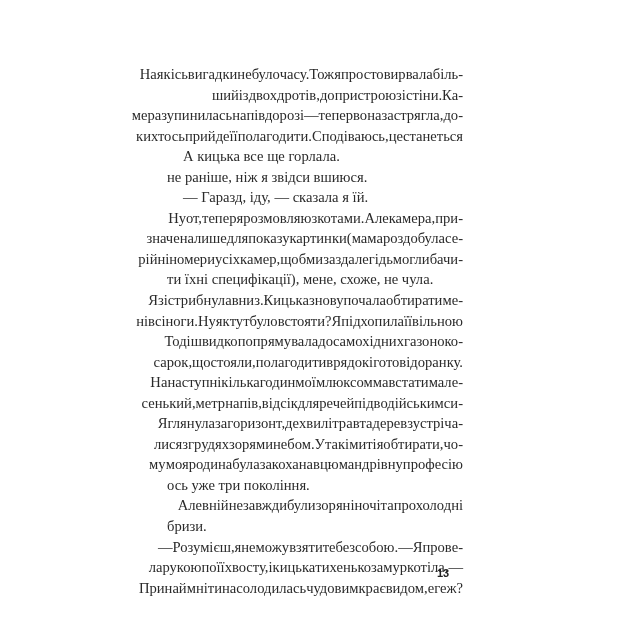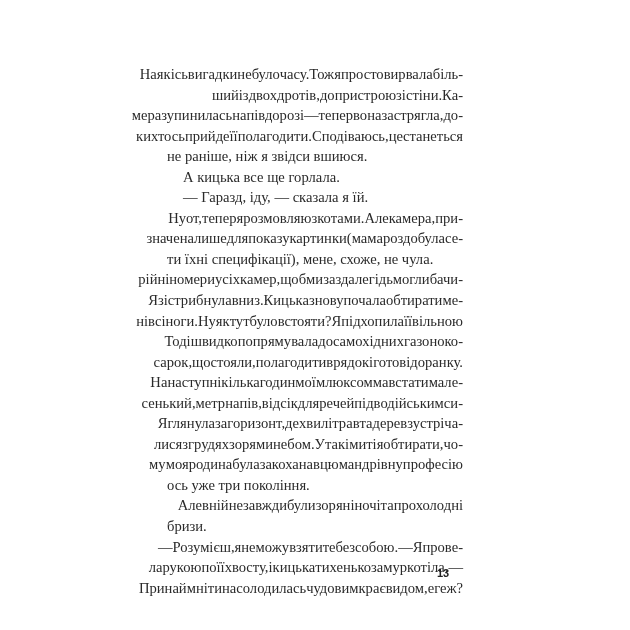--- a/index.html
+++ b/index.html
@@ -61,25 +61,25 @@
     <div class="line">
       <span class="w">ки</span>
       <span class="w">хтось</span>
       <span class="w">прийде</span>
       <span class="w">її</span>
       <span class="w">полагодити.</span>
       <span class="w">Сподіваюсь,</span>
       <span class="w">це</span>
       <span class="w">станеться</span>
     </div>
-    <div class="line last">
-      <span>не раніше, ніж я звідси вшиюся.</span>
-    </div>
     <div class="line indent last">
       <span>А кицька все ще горлала.</span>
+    </div>
+    <div class="line last">
+      <span>не раніше, ніж я звідси вшиюся.</span>
     </div>
     <div class="line indent last">
       <span>— Гаразд, іду, — сказала я їй.</span>
     </div>
     <div class="line indent">
       <span class="w">Ну</span>
       <span class="w">от,</span>
       <span class="w">тепер</span>
       <span class="w">я</span>
       <span class="w">розмовляю</span>
@@ -91,34 +91,34 @@
     </div>
     <div class="line">
       <span class="w">значена</span>
       <span class="w">лише</span>
       <span class="w">для</span>
       <span class="w">показу</span>
       <span class="w">картинки</span>
       <span class="w">(мама</span>
       <span class="w">роздобула</span>
       <span class="w">се-</span>
-    </div>
-    <div class="line last">
-      <span>ти їхні специфікації), мене, схоже, не чула.</span>
     </div>
     <div class="line">
       <span class="w">рійні</span>
       <span class="w">номери</span>
       <span class="w">усіх</span>
       <span class="w">камер,</span>
       <span class="w">щоб</span>
       <span class="w">ми</span>
       <span class="w">заздалегідь</span>
       <span class="w">могли</span>
       <span class="w">бачи-</span>
+    </div>
+    <div class="line last">
+      <span>ти їхні специфікації), мене, схоже, не чула.</span>
     </div>
     <div class="line indent">
       <span class="w">Я</span>
       <span class="w">зістрибнула</span>
       <span class="w">вниз.</span>
       <span class="w">Кицька</span>
       <span class="w">знову</span>
       <span class="w">почала</span>
       <span class="w">обтирати</span>
       <span class="w">ме-</span>

